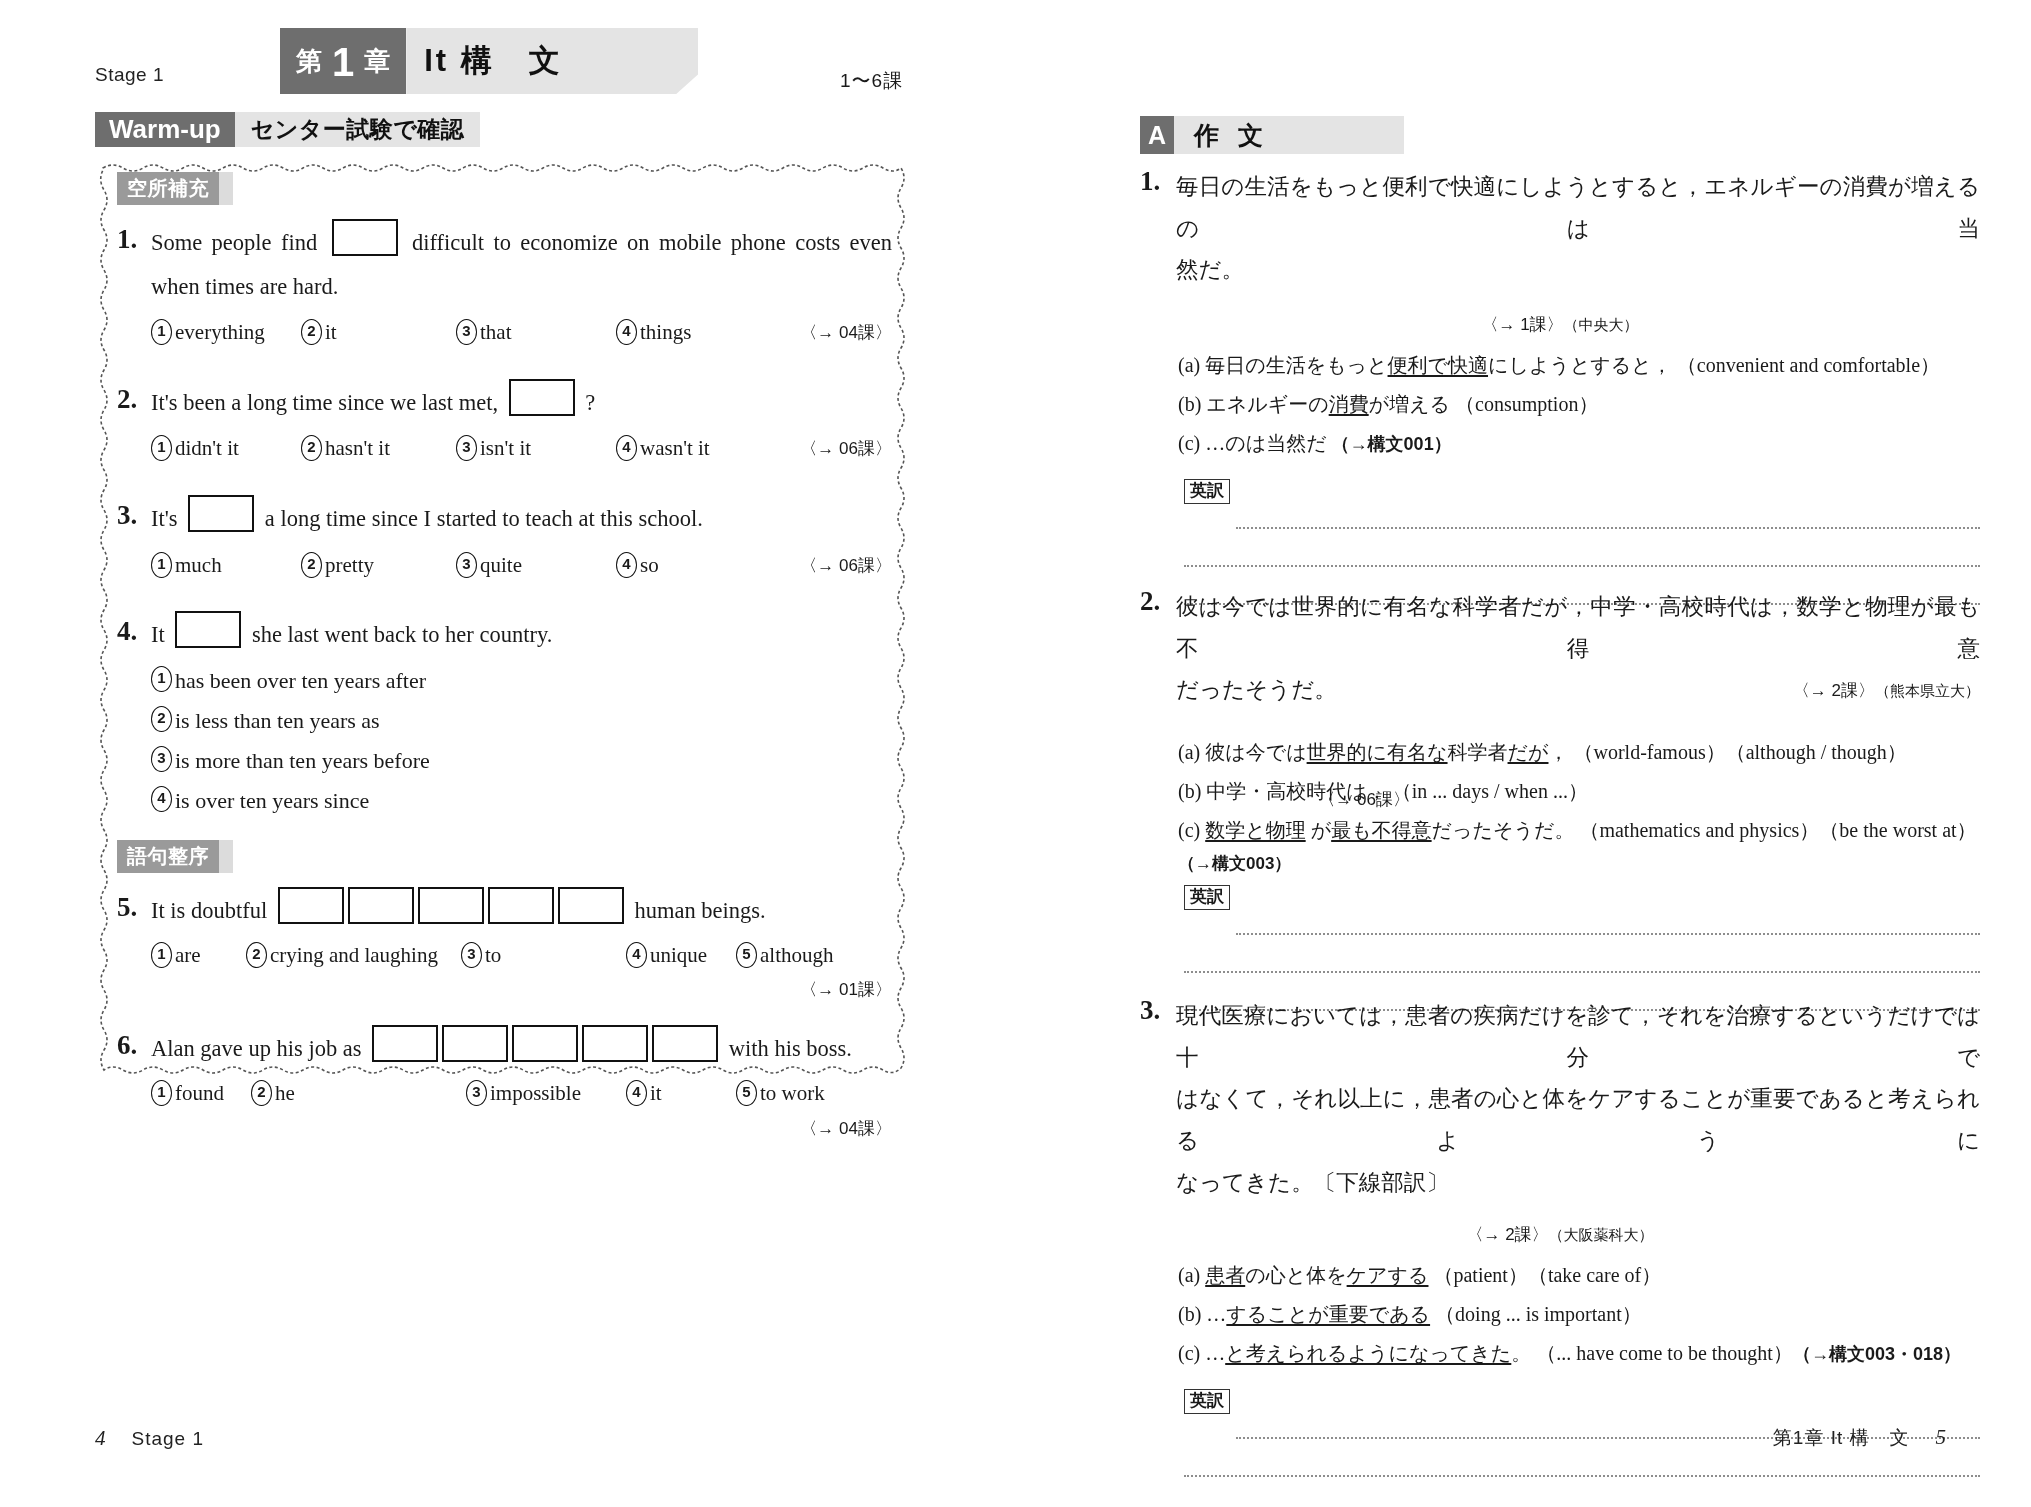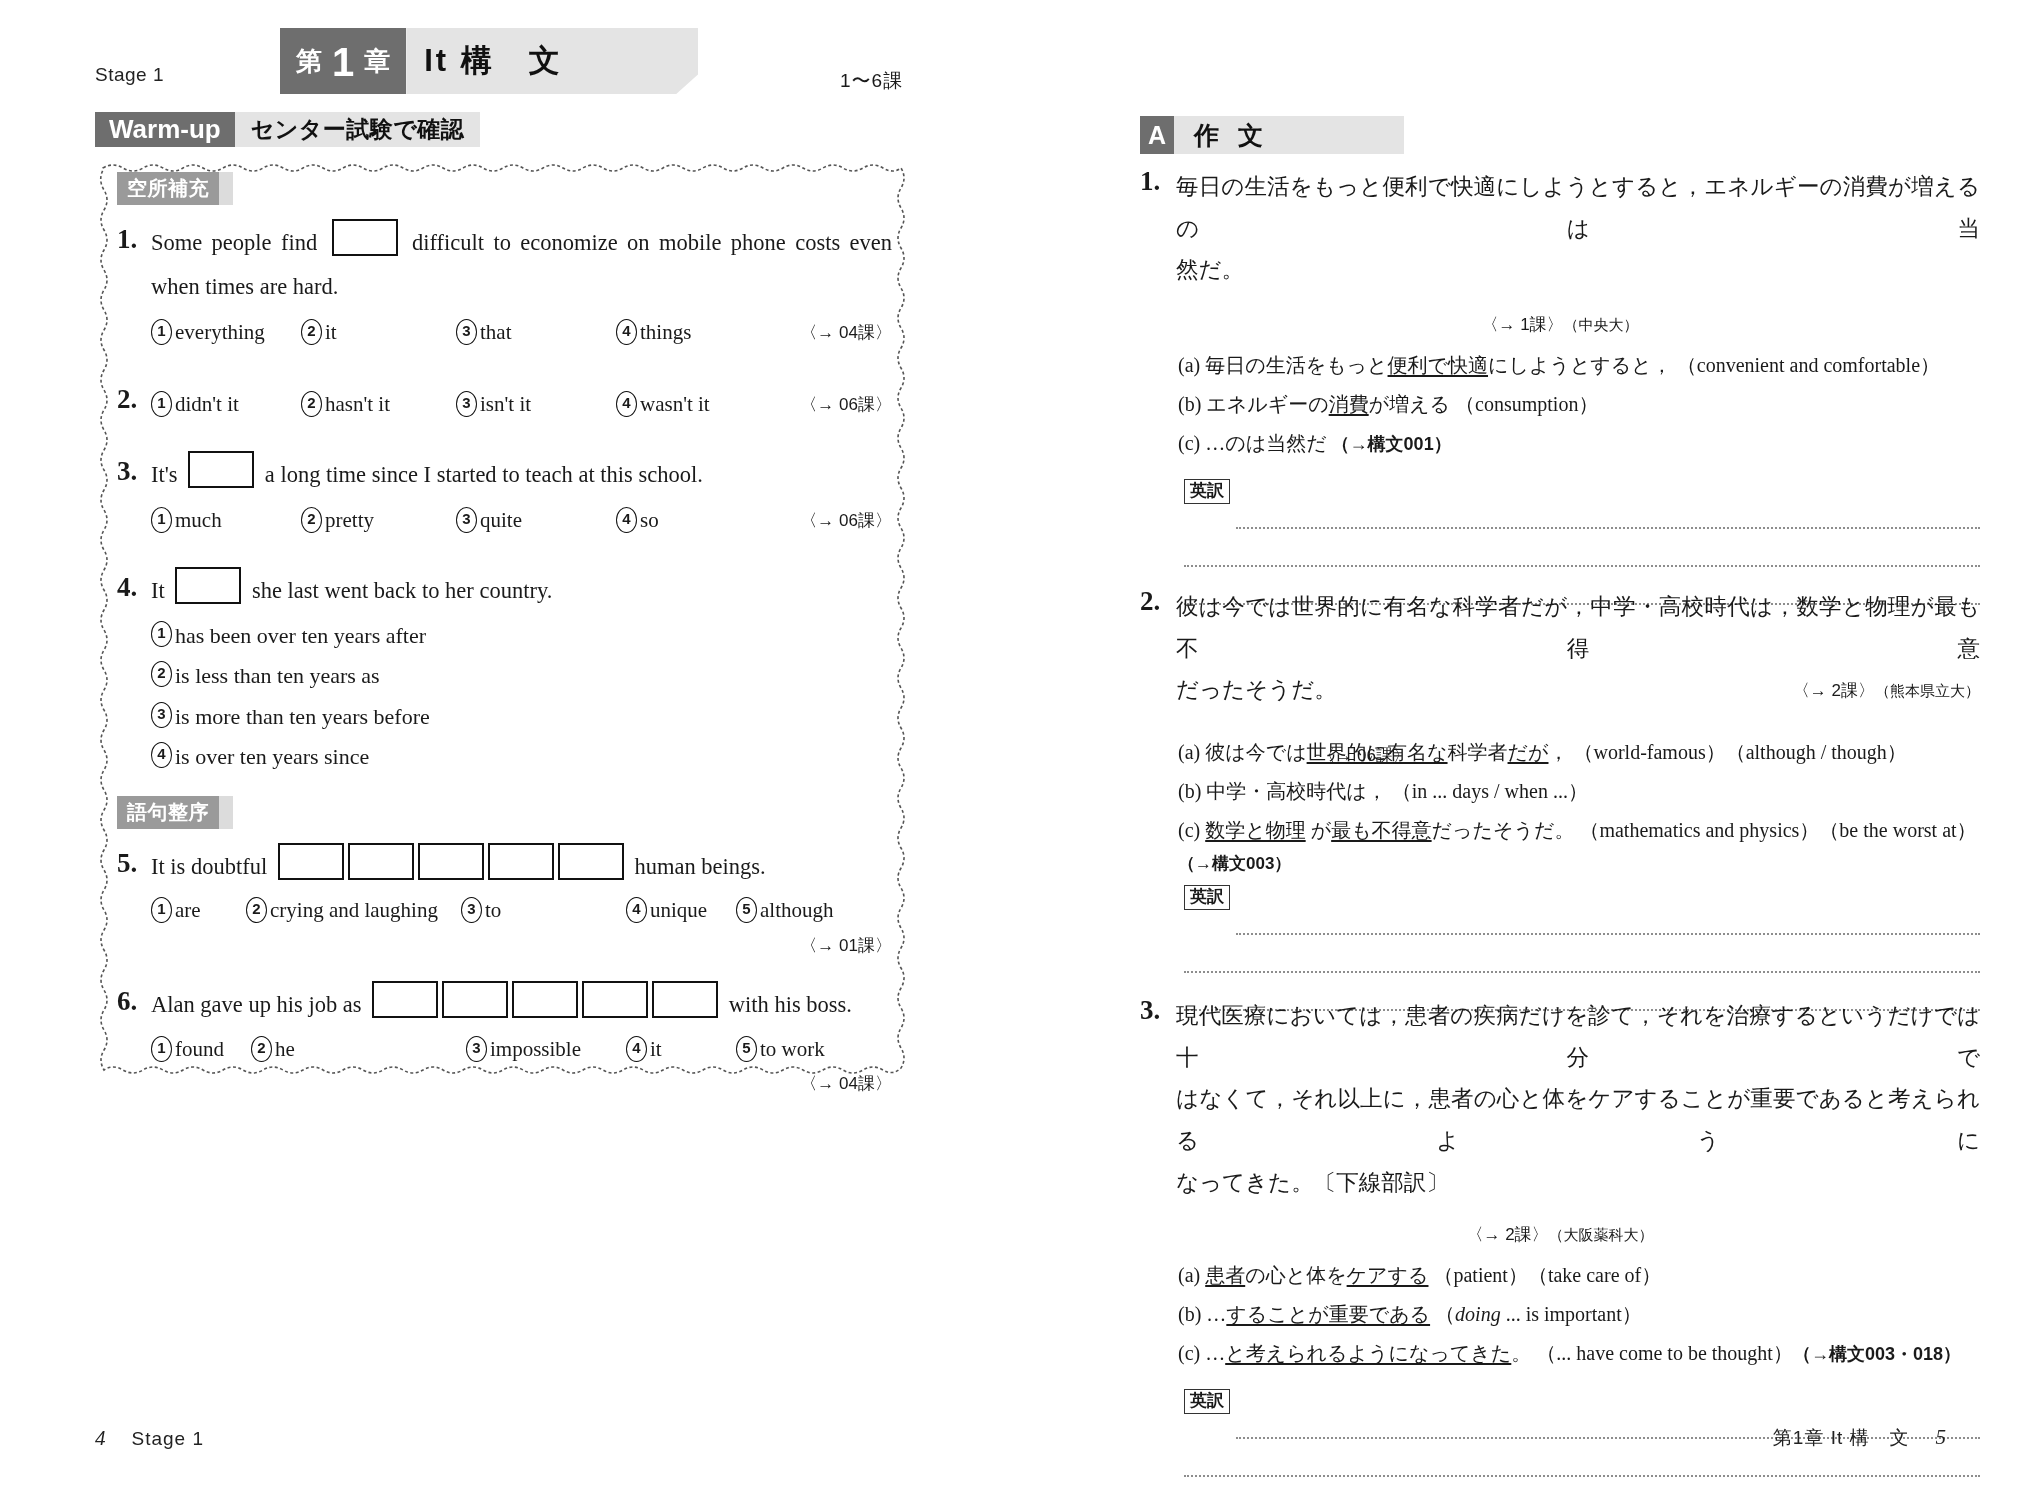--- a/index.html
+++ b/index.html
@@ -130,21 +130,21 @@
   .jp.just{text-align:justify;text-align-last:justify;}
   .u{text-decoration:underline;text-underline-offset:3px;}
   .src{
     text-align:center;font-family:"Liberation Sans","DejaVu Sans",sans-serif;
     font-size:17px;margin-top:6px;
   }
   .src .uni{font-size:15px;}
   .hints{margin-top:10px;padding-left:38px;}
   .hint{font-size:20px;line-height:1.95;}
   .hint .kw{font-family:"Liberation Sans","DejaVu Sans",sans-serif;font-weight:bold;font-size:18px;}
-  .it{font-style:italic;margin-top:24px;}
+  .it{margin-top:24px;}
   .hint-ref{font-family:"Liberation Sans","DejaVu Sans",sans-serif;font-size:17px;font-weight:bold;margin-top:2px;}
 
   .answer{position:relative;margin-top:20px;margin-left:44px;}
   .ans-tag{
     position:absolute;left:0;top:-12px;
     border:1.4px solid #333;background:#fff;
     font-family:"Liberation Sans","DejaVu Sans",sans-serif;font-weight:bold;
     font-size:17px;padding:2px 5px;line-height:1.1;z-index:2;
   }
   .ans-lines{margin-left:0;}
@@ -233,20 +233,25 @@
               </div>
             </div>
           </div>
         </div>
 
         
         <div class="q" style="margin-top:30px;">
           <div class="qline">
             <div class="qnum">2.</div>
             <div class="qbody">
+              <div class="sent">
+                <span>It's been a long time since we last met,</span>
+                <span class="blank"></span>
+                <span>?</span>
+              </div>
               <div class="opts" style="margin-top:10px;">
                 <div class="opt" style="width:150px;">
                     <span class="circ">1</span>
                     <span>didn't it</span>
                   </div>
                 <div class="opt" style="width:155px;">
                     <span class="circ">2</span>
                     <span>hasn't it</span>
                   </div>
                 <div class="opt" style="width:160px;">

